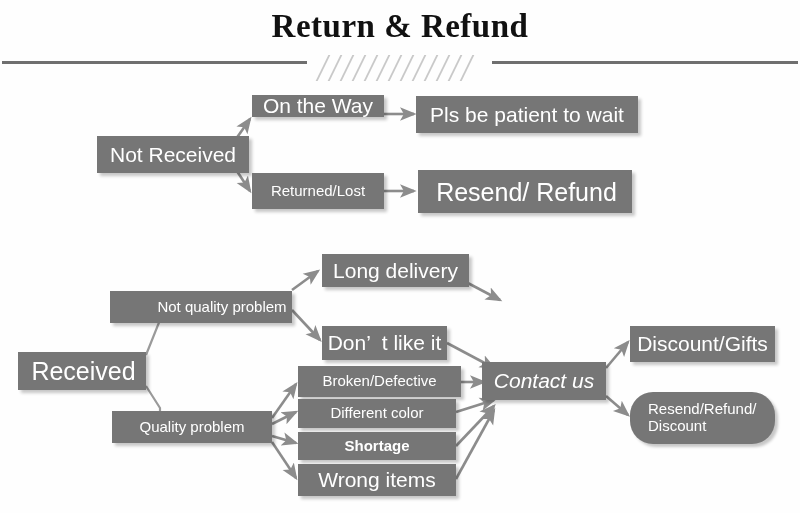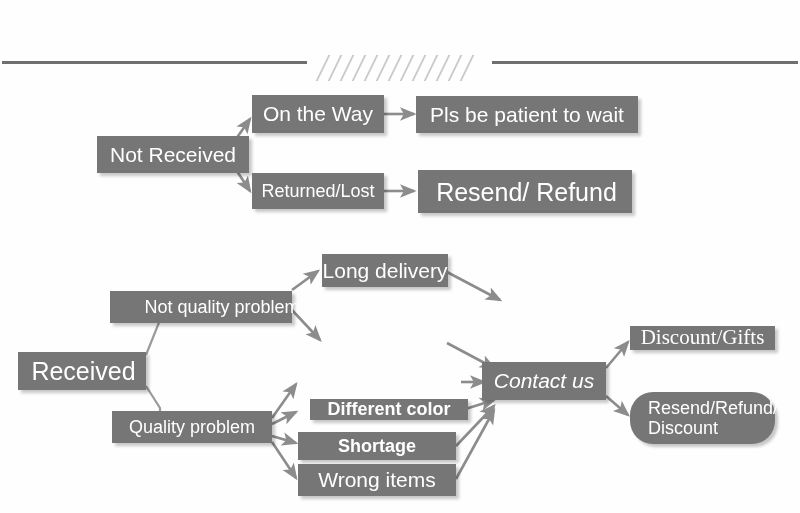--- a/index.html
+++ b/index.html
@@ -72,21 +72,21 @@
     align-items: center;
     justify-content: center;
     box-shadow: 3px 3px 3px rgba(0,0,0,0.22);
     line-height: 1.12;
     padding: 0 6px;
     white-space: pre;
     font-size: 19px;
   }
   .box.big   { font-size: 25px; padding-left: 9px; }
   .box.mid   { font-size: 21px; }
-  .box.small { font-size: 18px; }
+  .box.small { font-size: 15px; }
   .box.left-align { justify-content: flex-start; padding-left: 18px; border-radius: 23px; }
   .box.multiline { white-space: pre-line; text-align: left; }
 
   
   #links {
     position: absolute;
     left: 0;
     top: 0;
     width: 800px;
     height: 513px;
@@ -113,20 +113,21 @@
     color: #f6f6f6;
     font-size: 11px;
     letter-spacing: 2px;
   }
 </style>
 </head>
 <body>
 
 <div id="page">
 
+  <div id="title">Return &amp; Refund</div>
 
   <div id="divider">
     <div class="rule left"></div>
     <div id="hatch">
         <span style="left: 4px;"></span>
         <span style="left: 16px;"></span>
         <span style="left: 28px;"></span>
         <span style="left: 40px;"></span>
         <span style="left: 52px;"></span>
         <span style="left: 64px;"></span>
@@ -173,45 +174,47 @@
     <path class="edge" d="M456,412 L494,400" marker-end="url(#ah)"></path>
     <path class="edge" d="M456,446 L494,406" marker-end="url(#ah)"></path>
     <path class="edge" d="M456,479 L494,410" marker-end="url(#ah)"></path>
 
     <path class="edge" d="M606,368 L628,342" marker-end="url(#ah)"></path>
     <path class="edge" d="M606,396 L628,415" marker-end="url(#ah)"></path>
   </svg>
 
   <div class="box mid" style="left:97px; top:136px; width:152px; height:37px;">Not Received</div>
 
-  <div class="box mid" style="left:252px; top:95px; width:132px; height:38px;">On the Way</div>
+  <div class="box mid" style="left:252px; top:95px; width:132px; height:22px;">On the Way</div>
 
   <div class="box small" style="left:252px; top:173px; width:132px; height:36px;">Returned/Lost</div>
 
   <div class="box mid" style="left:416px; top:96px; width:222px; height:37px;">Pls be patient to wait</div>
 
   <div class="box big" style="left:418px; top:170px; width:214px; height:43px;">Resend/ Refund</div>
 
   <div class="box big" style="left:18px; top:352px; width:128px; height:38px;">Received</div>
 
   <div class="box small" style="left:110px; top:291px; width:182px; height:32px;padding-left:48px;">Not quality problem</div>
 
   <div class="box small" style="left:112px; top:411px; width:160px; height:32px;">Quality problem</div>
 
-  <div class="box mid" style="left:322px; top:254px; width:126px; height:33px;">Long delivery</div>
-
-
-
-  <div class="box small" style="left:310px; top:399px; width:158px; height:21px;font-weight:bold;">Different color</div>
+  <div class="box mid" style="left:322px; top:254px; width:147px; height:33px;">Long delivery</div>
+
+  <div class="box mid" style="left:322px; top:326px; width:125px; height:34px;">Don’  t like it</div>
+
+  <div class="box small" style="left:298px; top:366px; width:163px; height:31px;">Broken/Defective</div>
+
+  <div class="box small" style="left:298px; top:399px; width:158px; height:29px;">Different color</div>
 
   <div class="box small" style="left:298px; top:432px; width:158px; height:28px;font-weight:bold;">Shortage</div>
 
   <div class="box mid" style="left:298px; top:464px; width:158px; height:32px;">Wrong items</div>
 
   <div class="box mid" style="left:482px; top:362px; width:124px; height:38px;font-style:italic;">Contact us</div>
 
-  <div class="box mid" style="left:630px; top:326px; width:145px; height:24px;font-family:Liberation Serif, serif;">Discount/Gifts</div>
+  <div class="box mid" style="left:630px; top:326px; width:145px; height:36px;">Discount/Gifts</div>
 
   <div class="box small multiline left-align" style="left:630px; top:392px; width:145px; height:52px;">Resend/Refund/
 Discount</div>
 
   <div id="watermark"></div>
 </div>
 
 </body></html>

